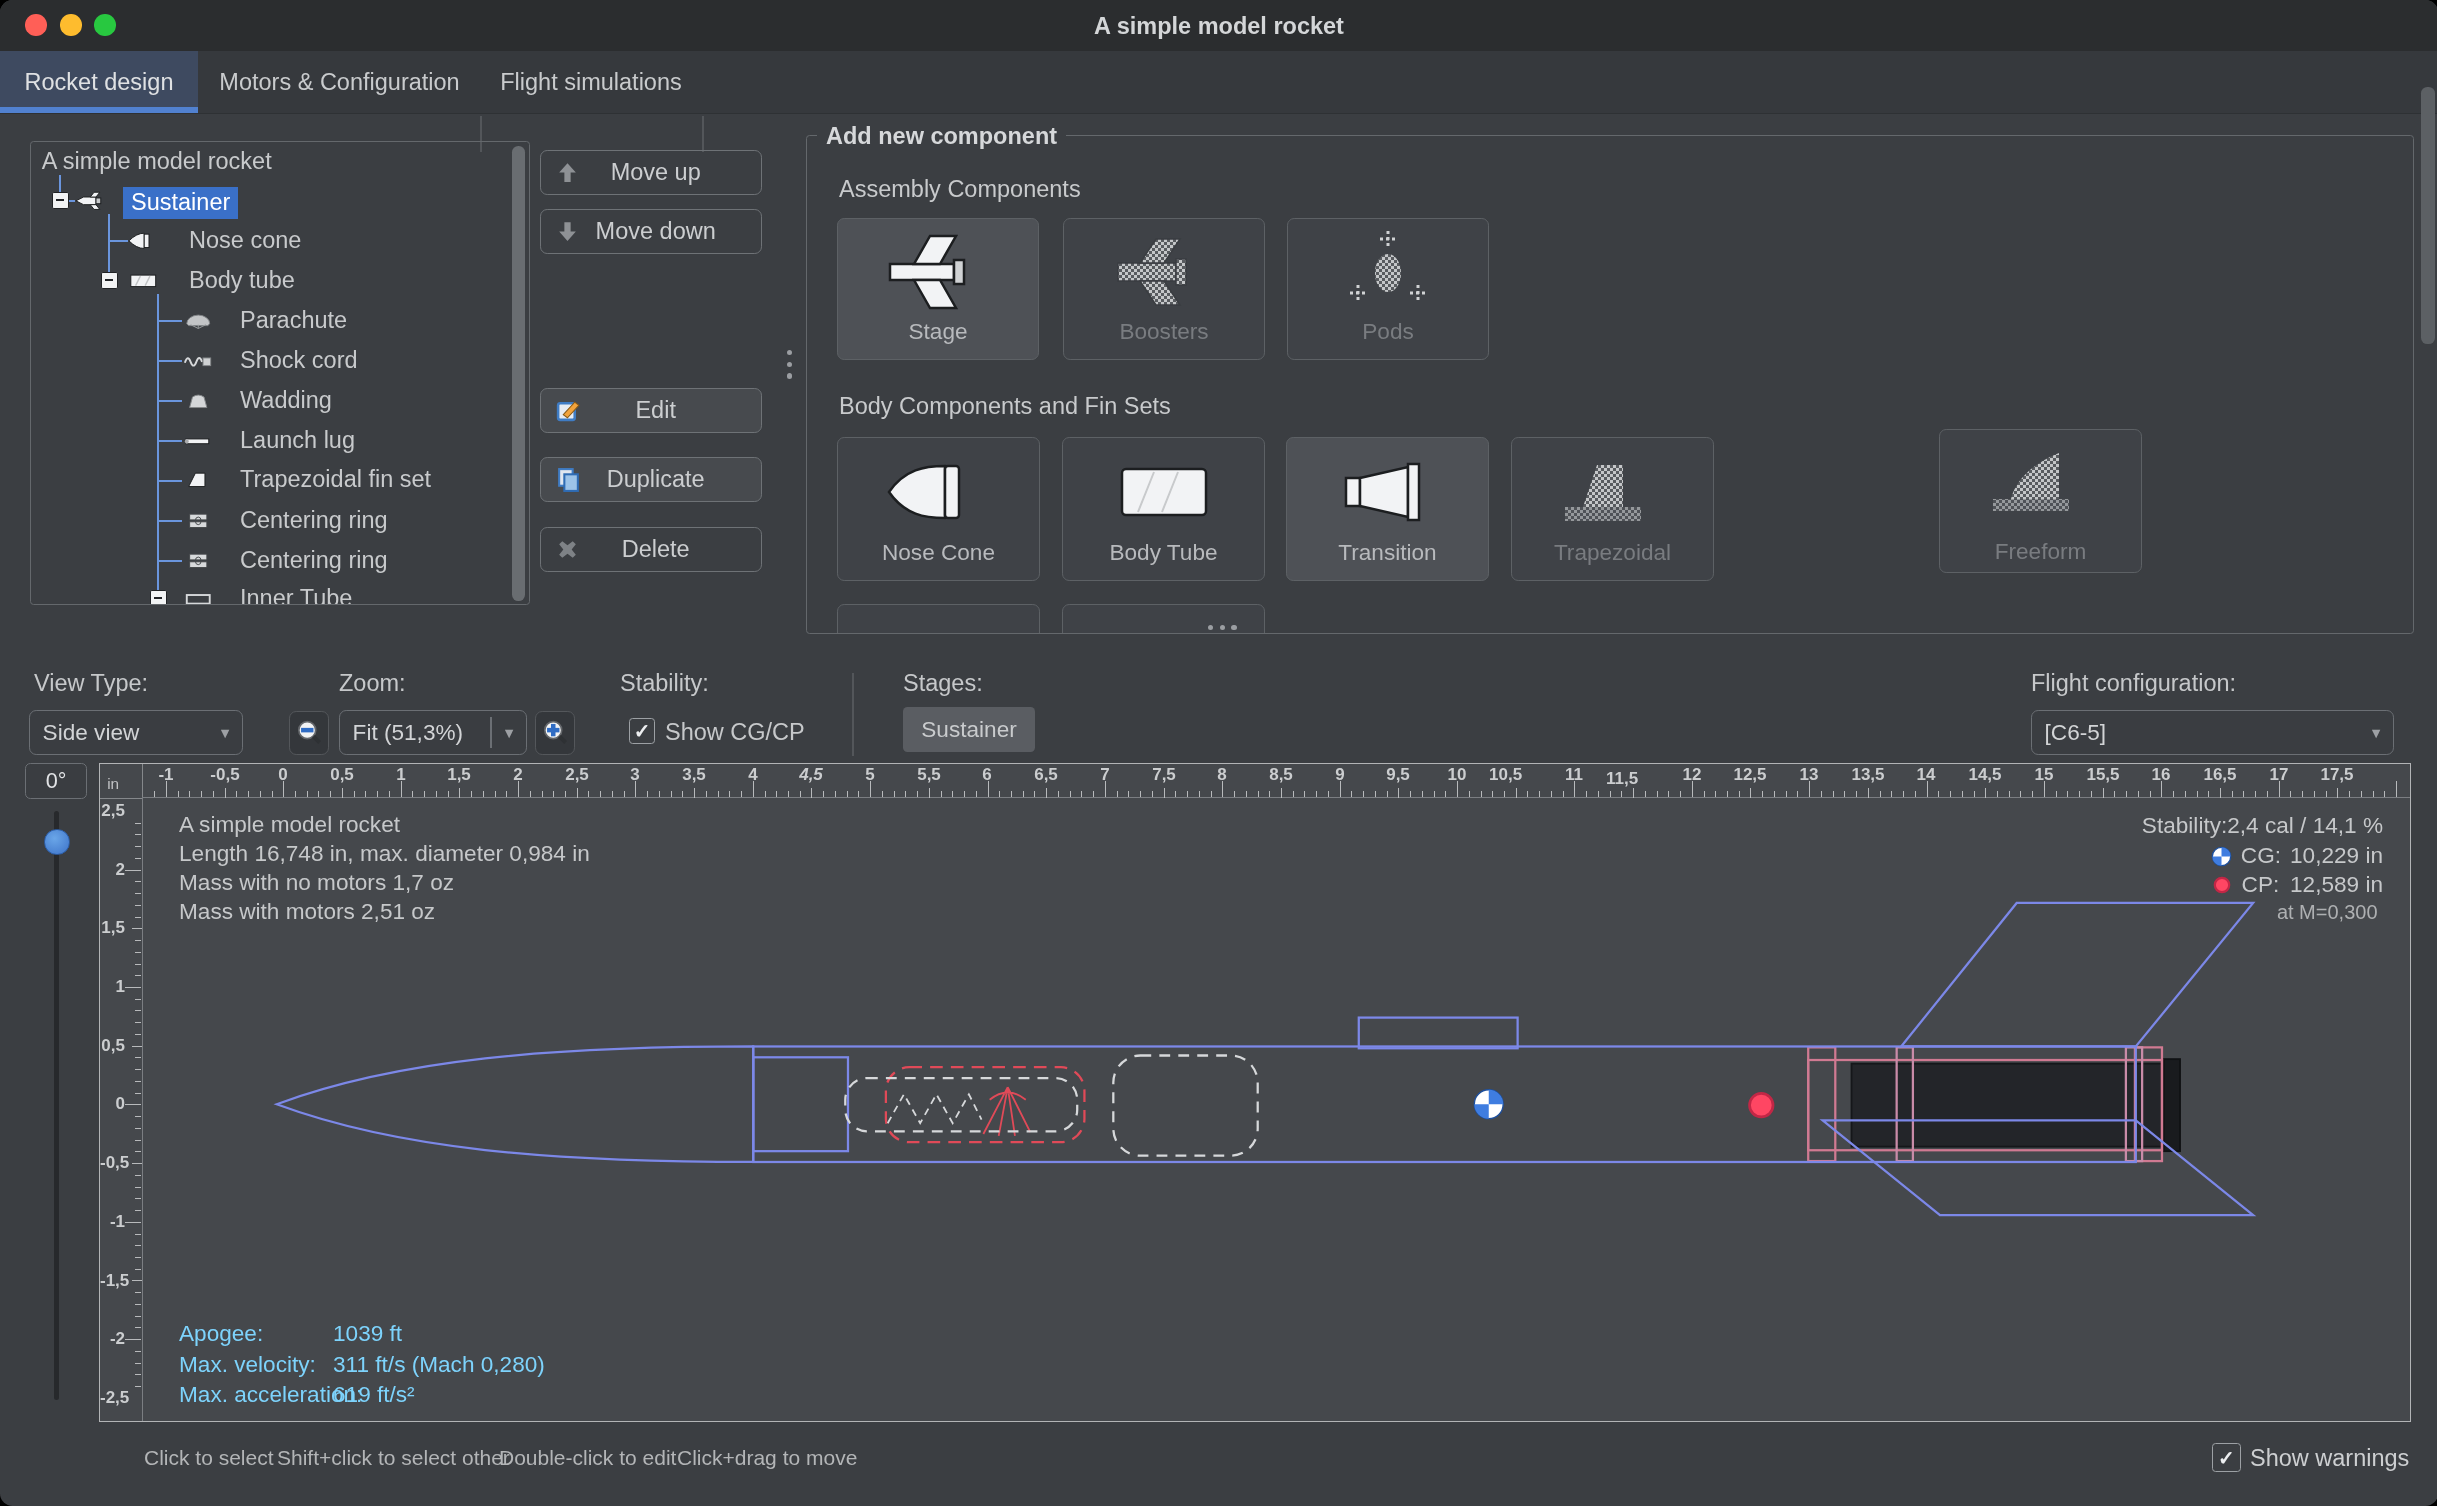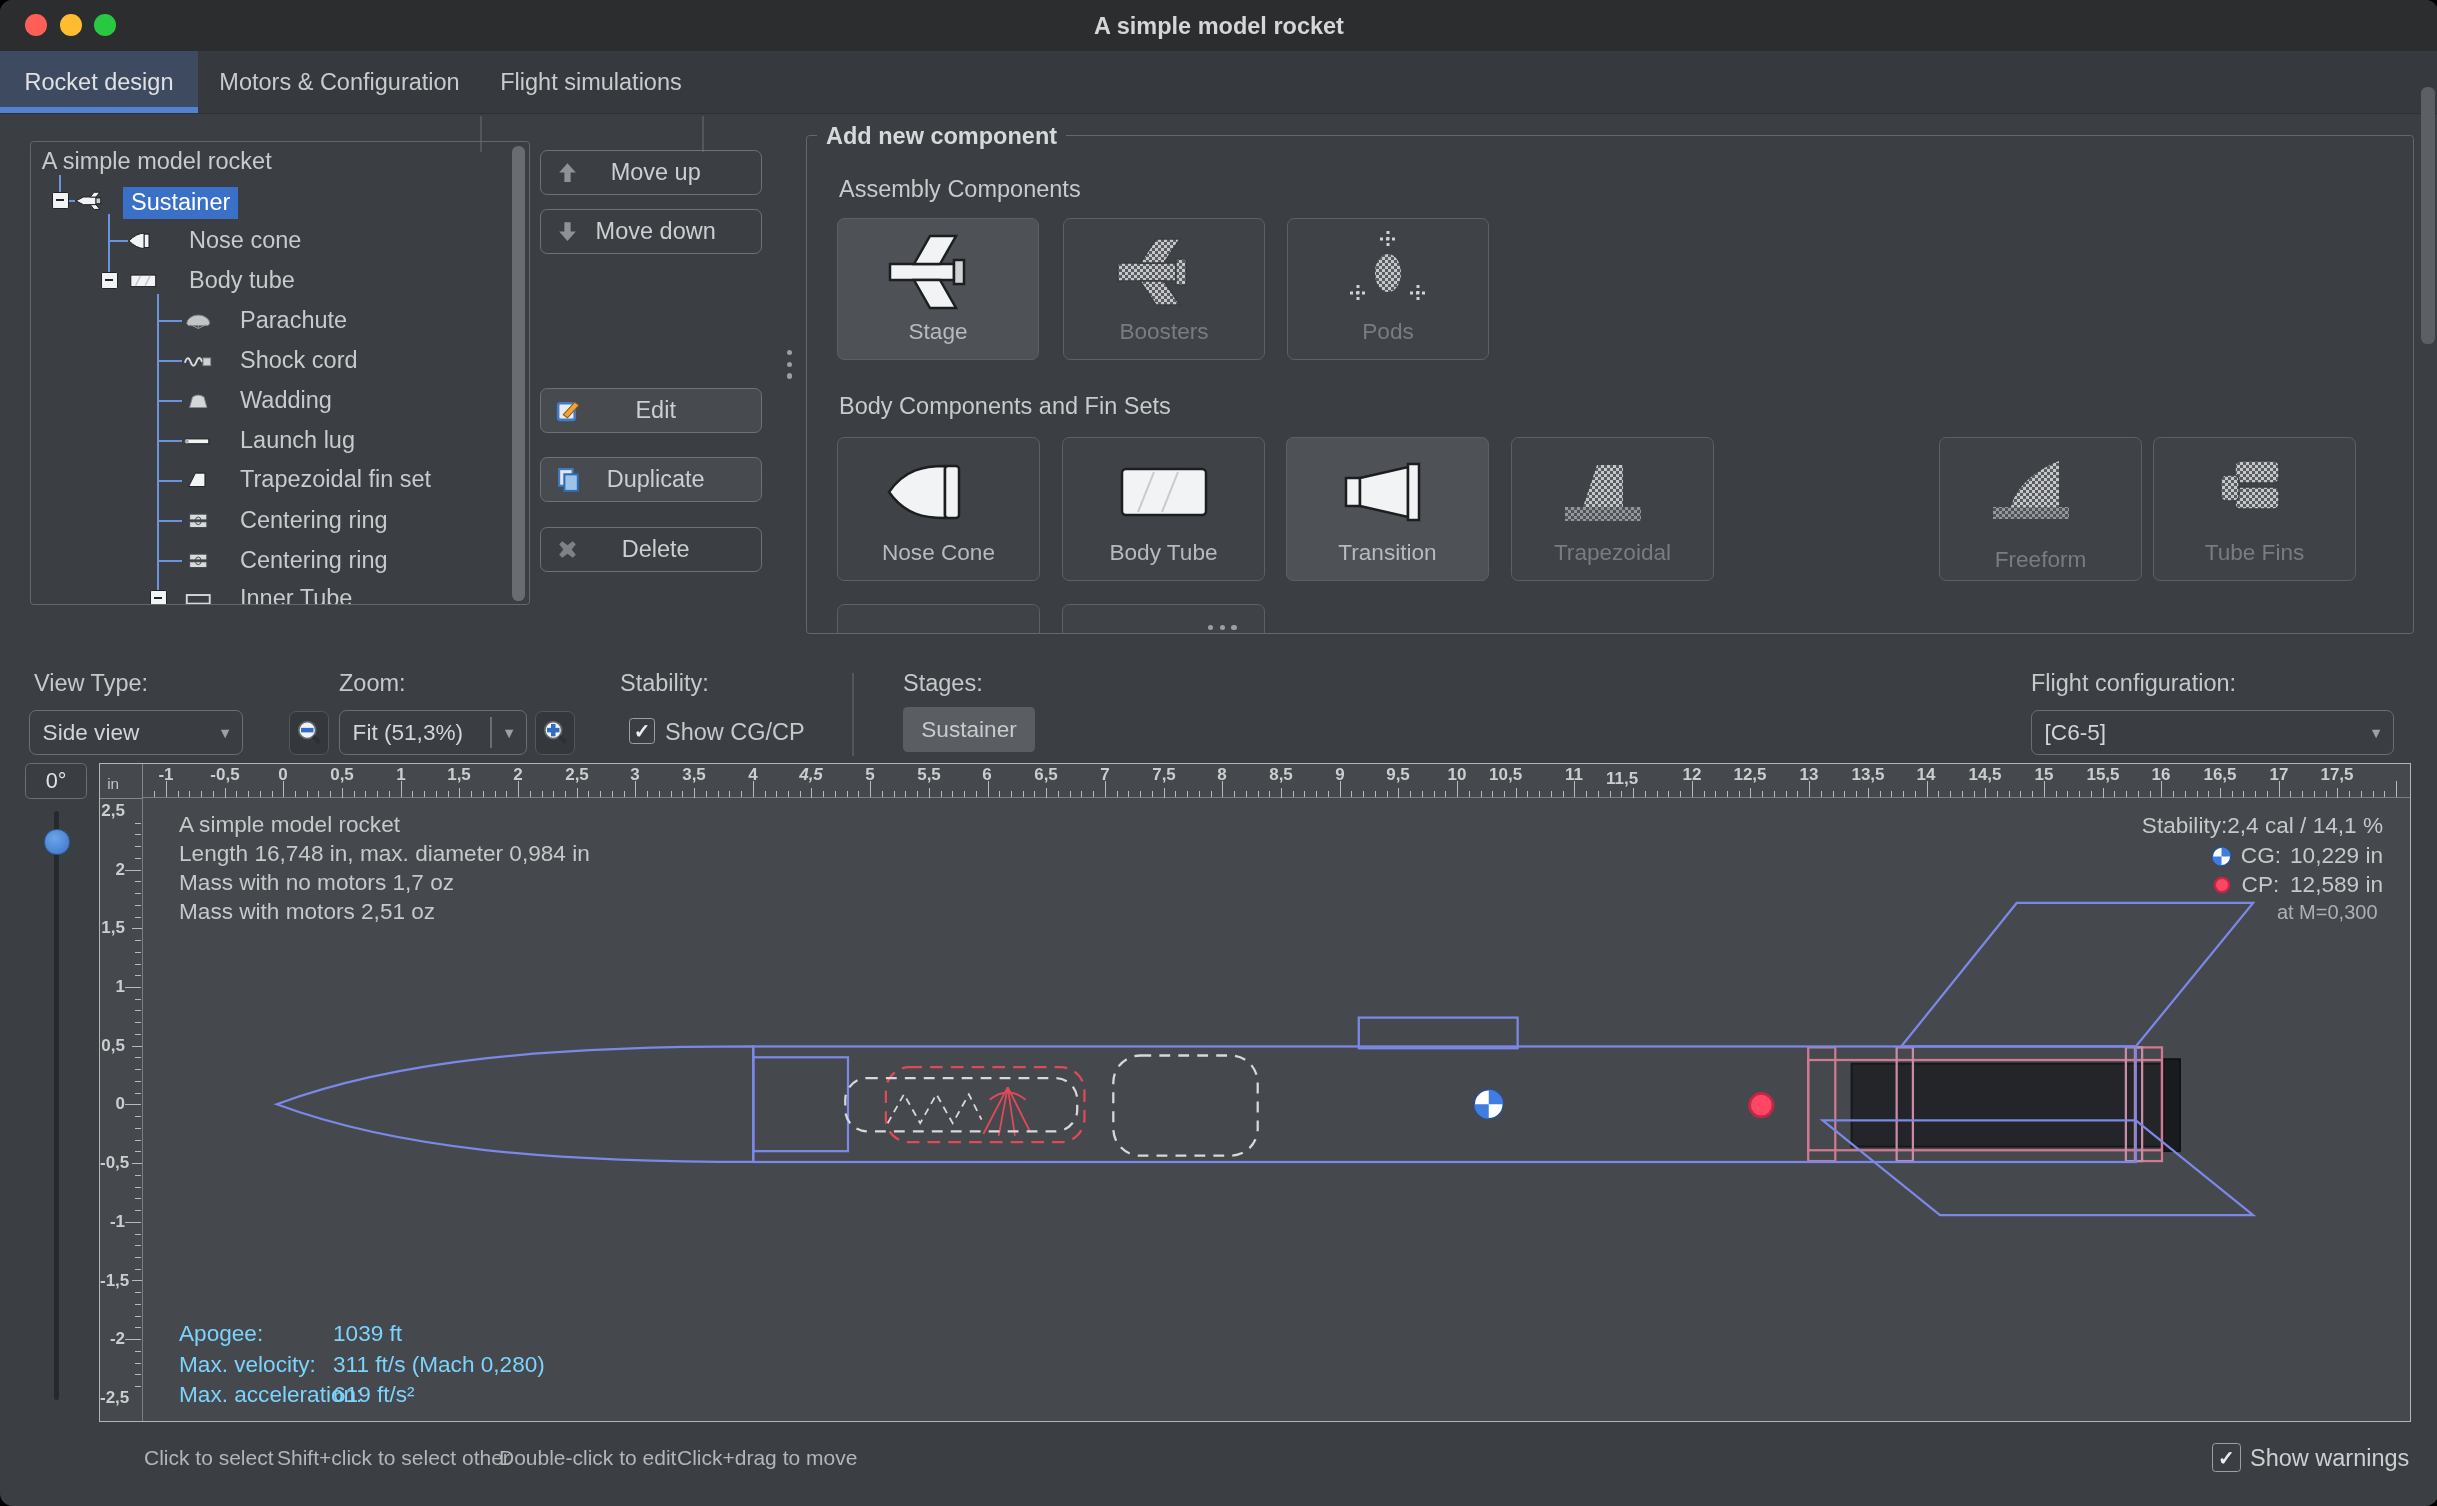--- a/index.html
+++ b/index.html
@@ -361,40 +361,28 @@
       </div>
       <div class="card abs dis" style="left: 704px; top: 301px; width: 201px; height: 142px;">
         <div class="cicon">
           <svg width="122" height="90" viewBox="0 0 120 90">
             <path d="M30,60 L44,18 L70,18 L70,60 Z" fill="url(#dither)"></path>
             <rect x="12" y="60" width="76" height="14" fill="url(#dither)" opacity=".65"></rect>
           </svg>
         </div>
         <div class="clabel">Trapezoidal</div>
       </div>
-      <div class="card abs dis" style="left: 1132px; top: 301px; width: 201px; height: 142px; gap: 12px;">
+      <div class="card abs dis" style="left: 1132px; top: 293px; width: 201px; height: 142px; gap: 12px;">
         <div class="cicon">
           <svg width="122" height="90" viewBox="0 0 120 90">
             <path d="M30,62 C34,44 52,26 78,16 L78,62 Z" fill="url(#dither)"></path>
             <rect x="12" y="62" width="76" height="12" fill="url(#dither)" opacity=".65"></rect>
           </svg>
         </div>
         <div class="clabel">Freeform</div>
-      </div>
-      <div class="card abs dis" style="left: 1346px; top: 301px; width: 201px; height: 142px;">
-        <div class="cicon">
-          <svg width="122" height="90" viewBox="0 0 120 90">
-            <g fill="url(#dither)" stroke="#3c3f43" stroke-width="1.5">
-              <rect x="40" y="14" width="44" height="22" rx="5"></rect>
-              <rect x="40" y="40" width="44" height="22" rx="5"></rect>
-              <rect x="26" y="28" width="18" height="26" rx="5"></rect>
-            </g>
-          </svg>
-        </div>
-        <div class="clabel">Tube Fins</div>
       </div>
       <div class="card abs" style="left: 30px; top: 468px; width: 201px; height: 54px;"></div>
       <div class="card abs" style="left: 255px; top: 468px; width: 201px; height: 54px;"></div>
     </div>
   <div class="abs" id="addlegend">Add new component</div>
   <div class="abs hdots" style="left:1208px;top:625px;display:flex;flex-direction:row;gap:6.3px">
       <span></span>
       <span></span>
       <span></span>
     </div>

